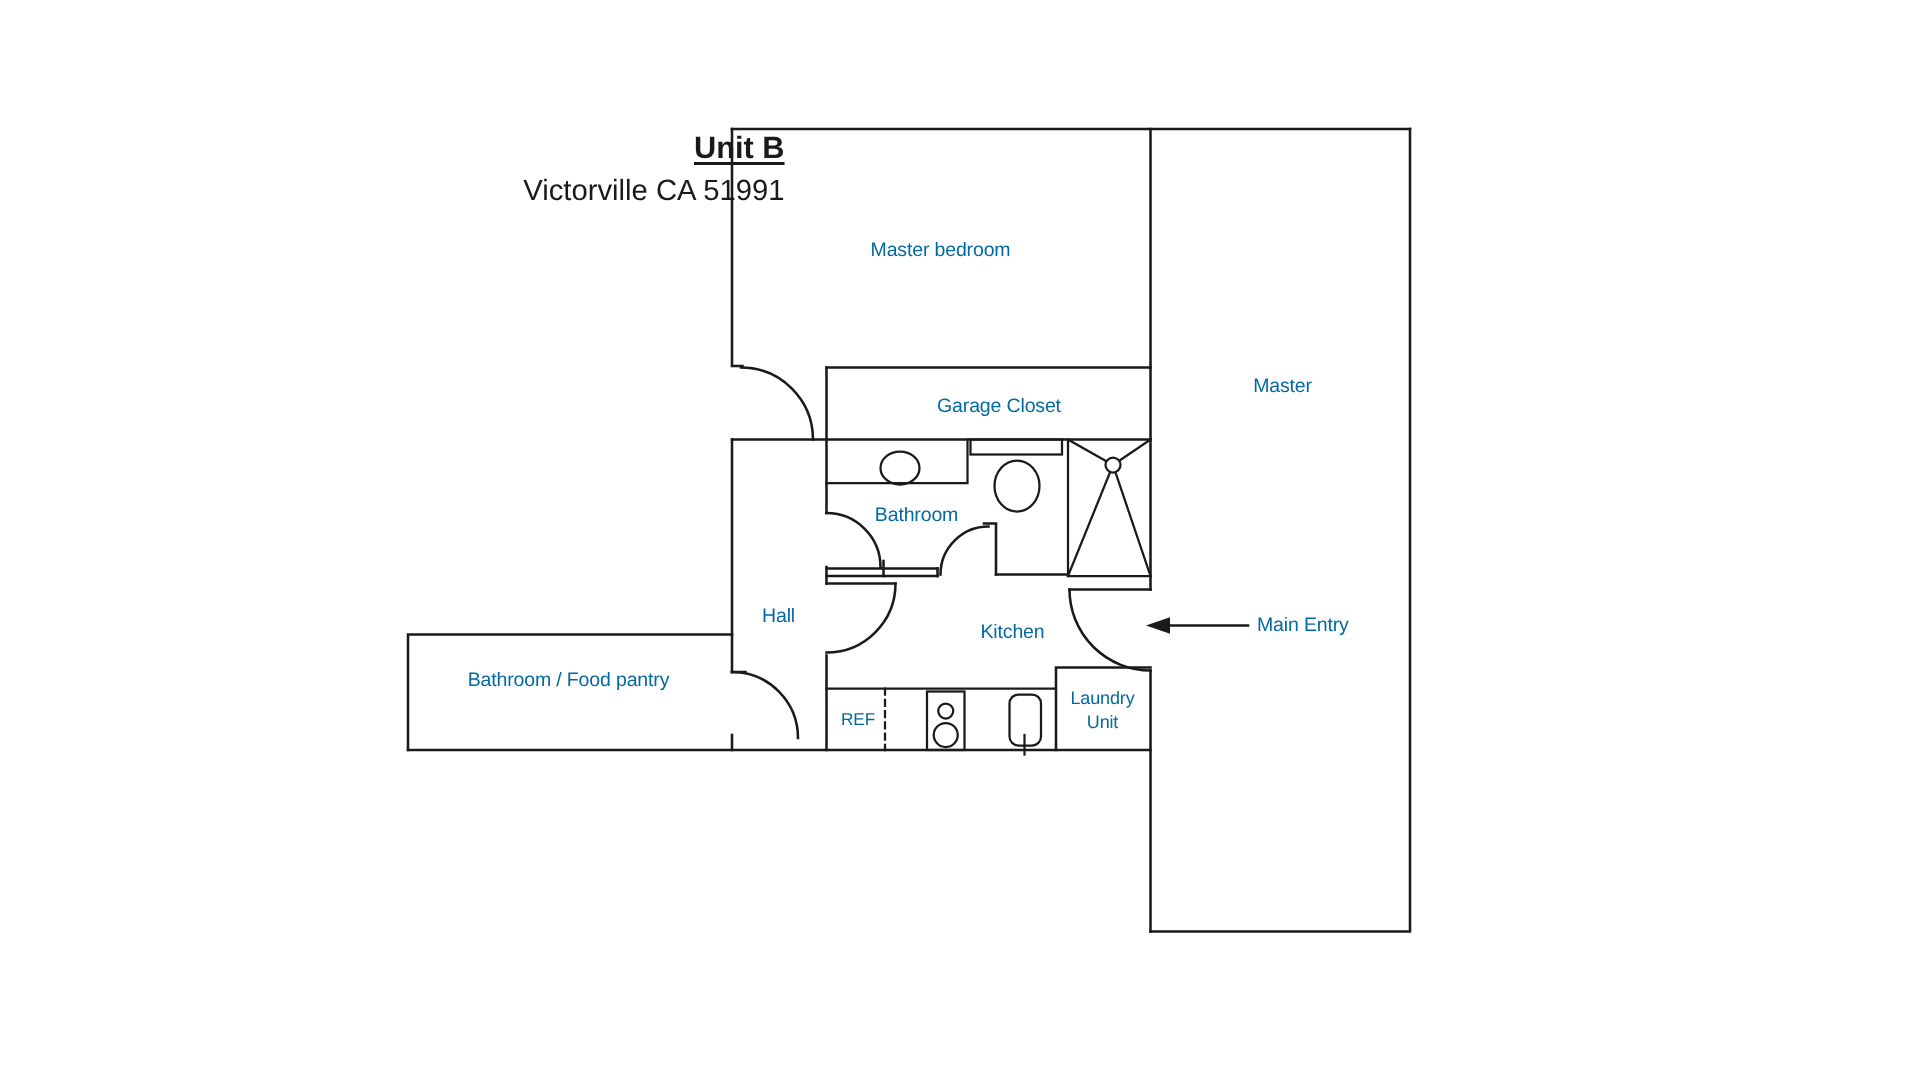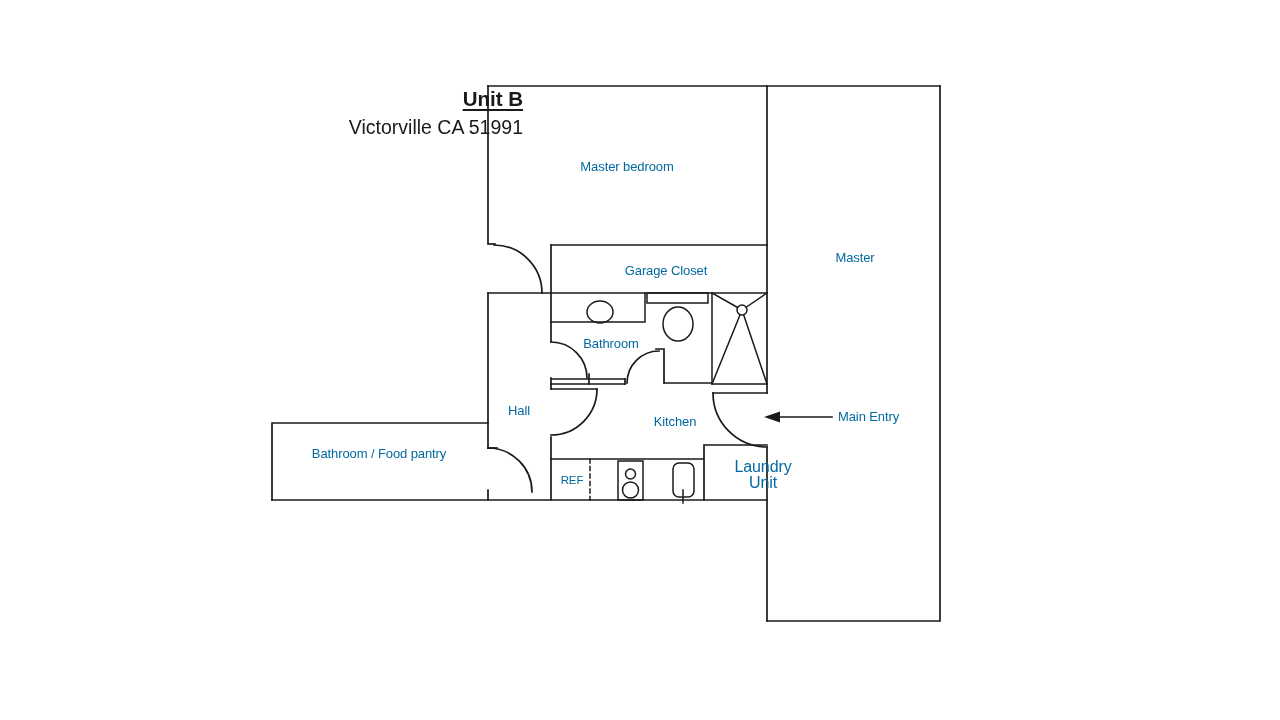--- a/index.html
+++ b/index.html
@@ -43,21 +43,21 @@
     text-align: right;
     line-height: 29px;
     font-size: 19.5px;
   }
   #title-block .unit {
     font-weight: bold;
     font-size: 20.5px;
     text-decoration: underline;
     text-underline-offset: 3px;
   }
-  .laundry-label { line-height: 15.5px; font-size: 16px; margin-left: 28px; }
+  .laundry-label { line-height: 15.5px; font-size: 12px; }
 </style>
 </head>
 <body>
 
 <div id="stage">
 
   <svg id="plan-svg" viewBox="0 0 1280 720">
     <g stroke="#1a1a1a" stroke-width="1.7" fill="none" stroke-linecap="square">
 
       <g>

